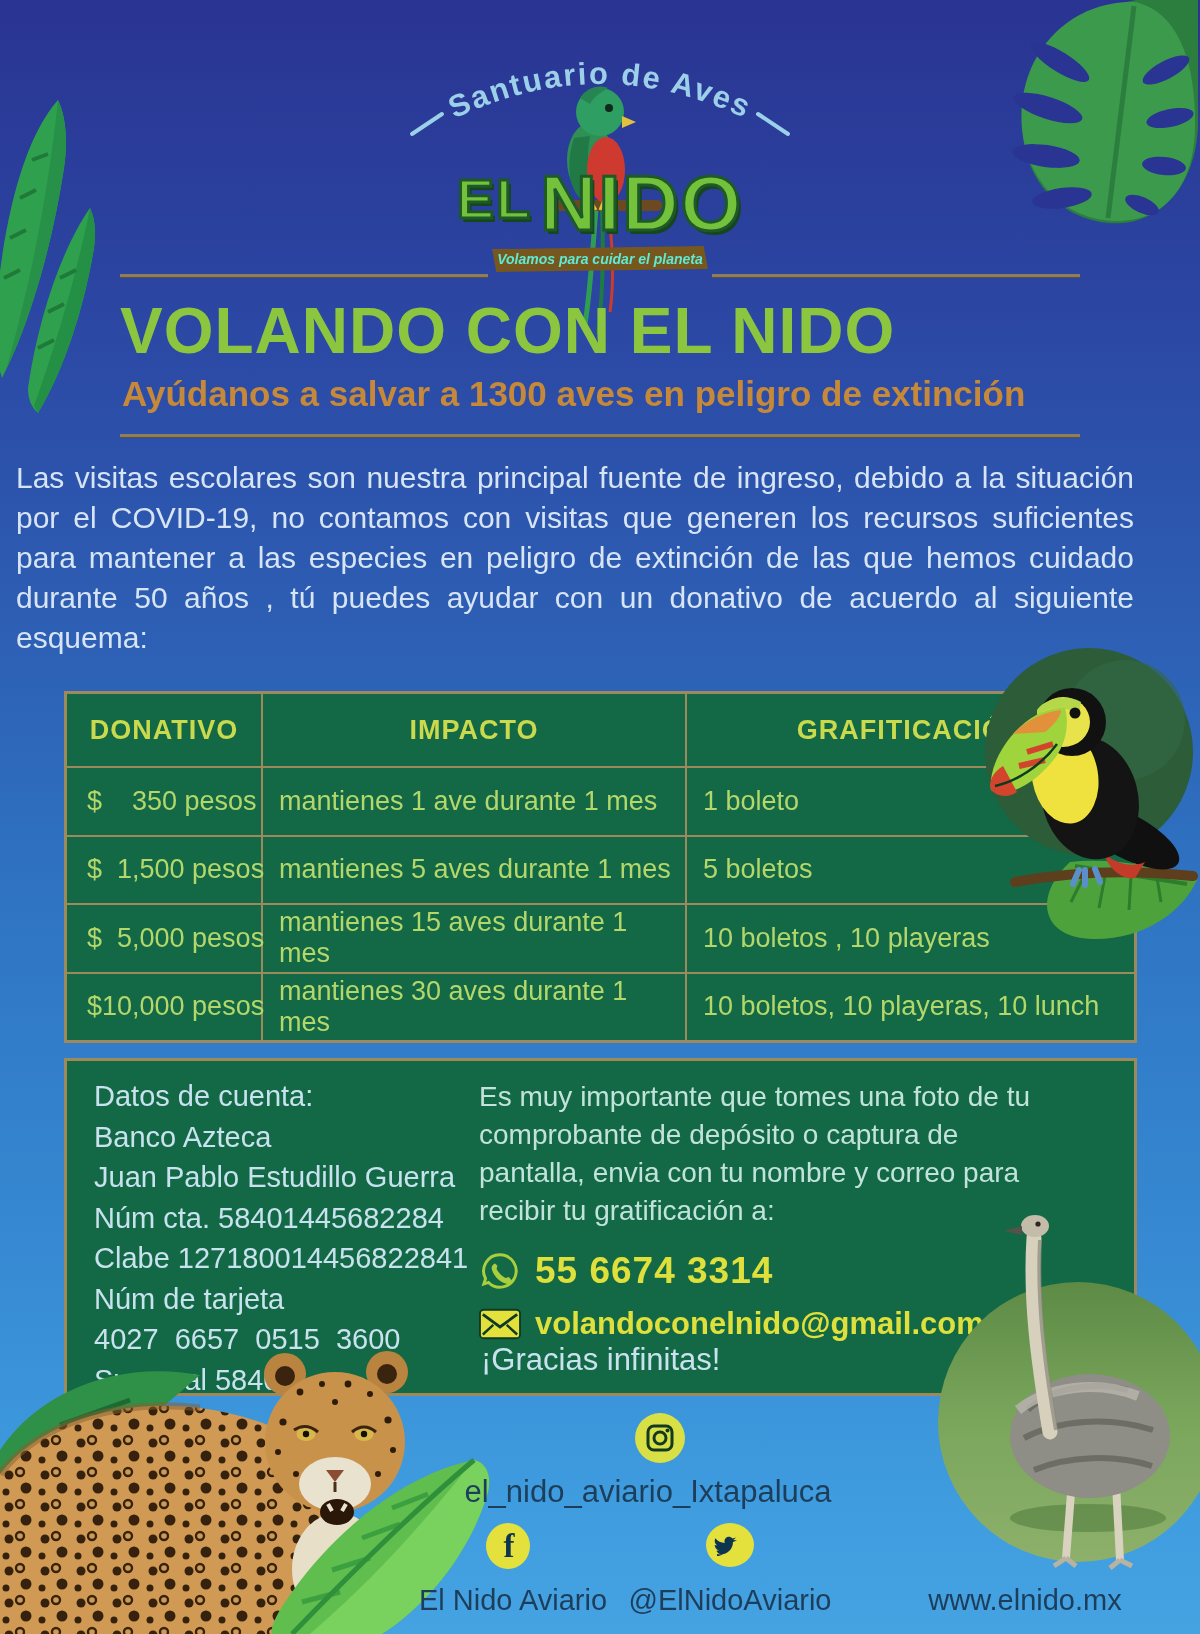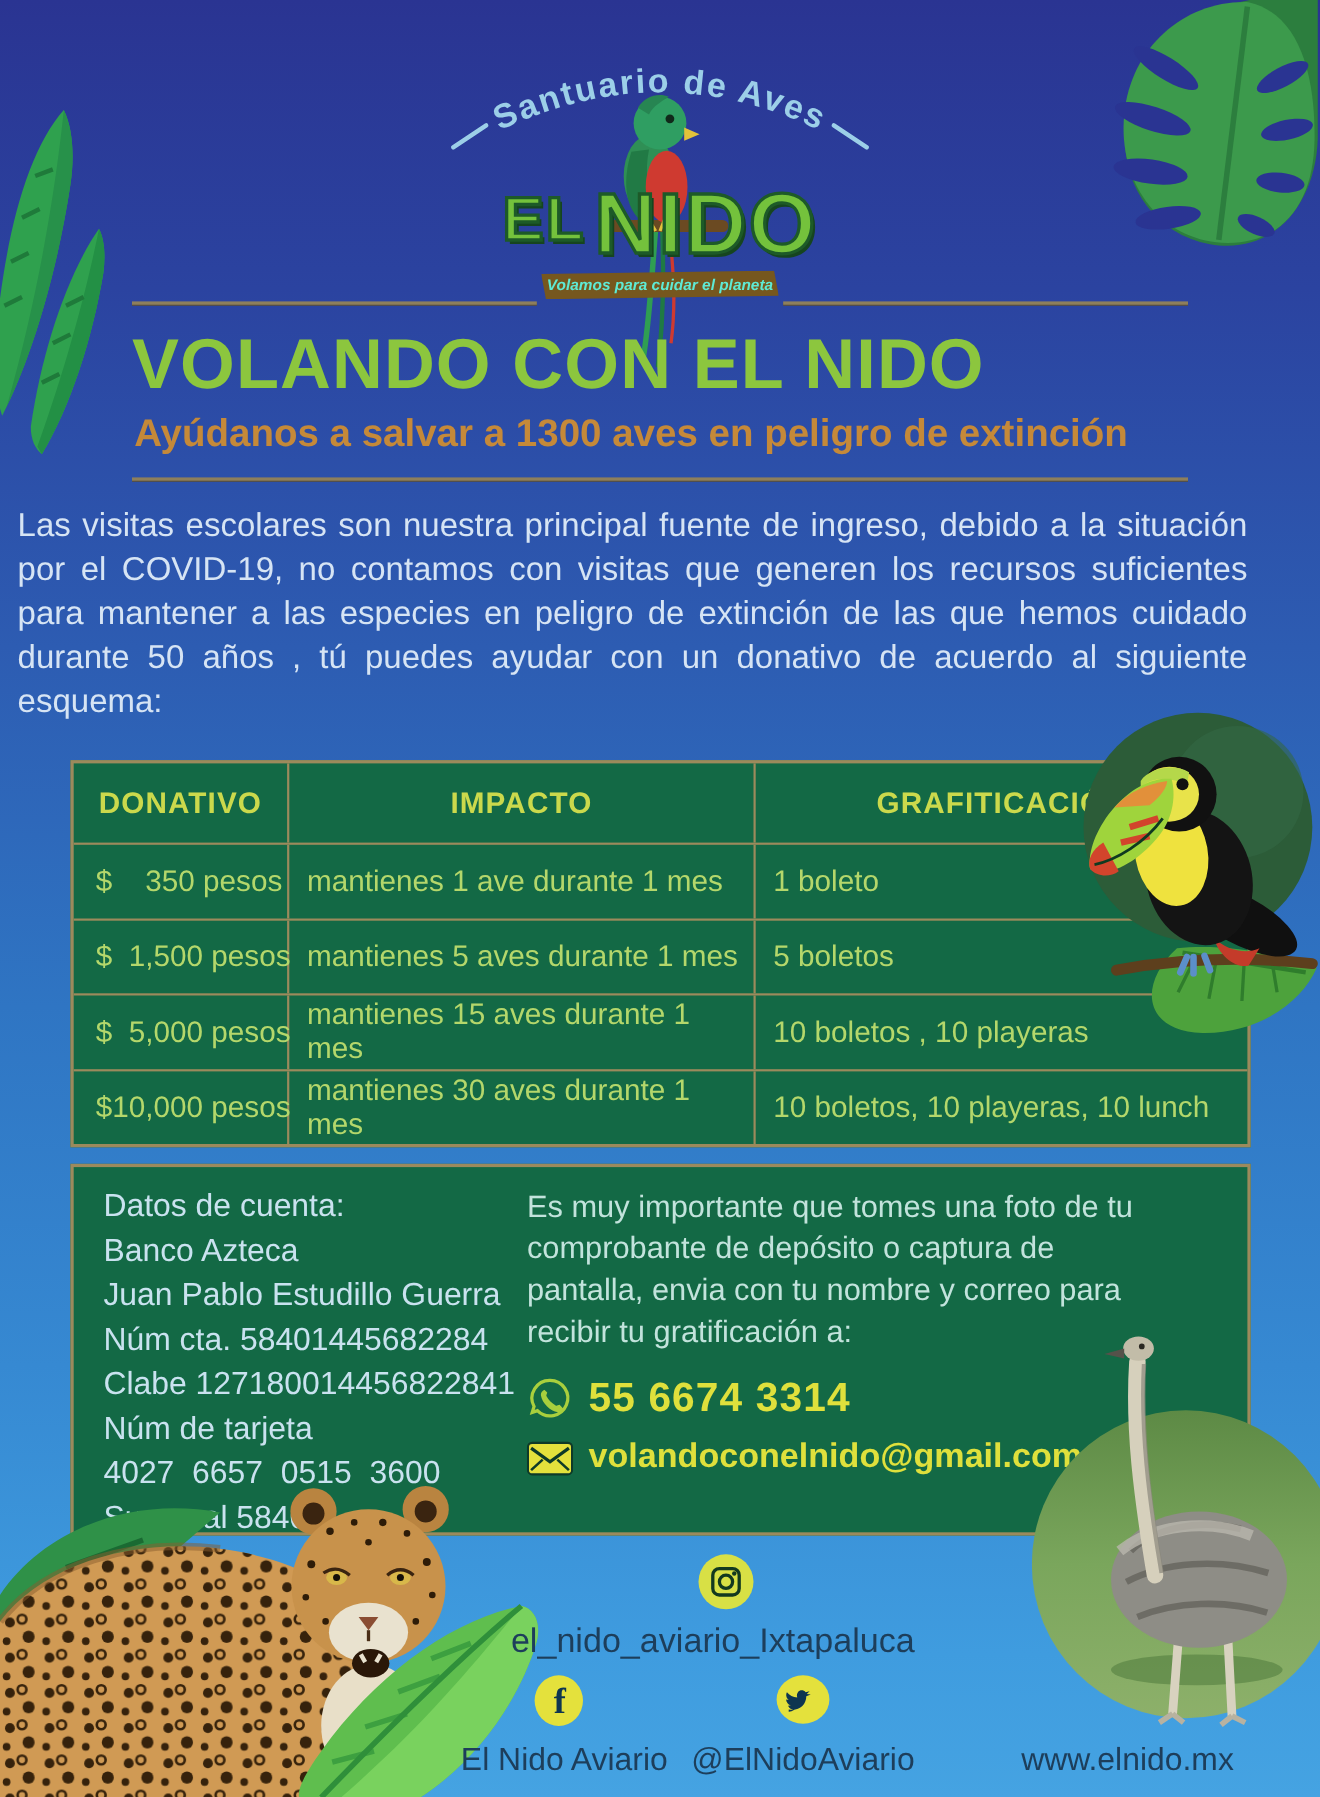--- a/index.html
+++ b/index.html
@@ -46,21 +46,21 @@
   .thead .tcell{justify-content:center;padding-left:0;color:#cbd94c;
     font-size:27px;font-weight:600;letter-spacing:1px;}
   
   .panel{left:64px;top:1058px;width:1073px;height:338px;background:#136945;
     border:3px solid #9c8a5c;box-sizing:border-box;}
   .acct{left:94px;top:1076px;width:390px;color:#c9e2ef;font-size:29px;line-height:40.5px;}
   .instr{left:479px;top:1078px;width:575px;color:#c2e3dc;font-size:28px;line-height:38px;}
   .contact-row{display:flex;align-items:center;gap:14px;position:absolute;margin-top:24px;}
   .wa-row{left:479px;top:1226px;}
   .wa-num{color:#dfe03c;font-size:37px;font-weight:700;letter-spacing:1px;}
-  .mail-row{left:479px;top:1282px;align-items:flex-end;}
+  .mail-row{left:479px;top:1282px;}
   .mail-addr{color:#dfe03c;font-size:31px;font-weight:700;}
   .thanks{left:481px;top:1342px;color:#c9e2ef;font-size:31px;}
   
   .soc-icon{display:flex;align-items:center;justify-content:center;}
   .ig-icon{left:634px;top:1412px;}
   .ig-handle{left:348px;top:1474px;width:600px;text-align:center;}
   .fb-icon{left:484px;top:1522px;}
   .tw-icon{left:704px;top:1521px;}
   .soc-label{font-size:29px;color:#1d3e5b;font-weight:500;}
   .fb-label{left:400px;top:1584px;width:226px;text-align:center;}
@@ -208,20 +208,21 @@
     <span class="wa-num">55 6674 3314</span>
   </div>
   <div class="contact-row mail-row">
     <svg width="42" height="32" viewBox="0 0 44 32">
       <rect x="1" y="1" width="42" height="30" rx="4" fill="#e4e13c" stroke="#0e3a28" stroke-width="2"></rect>
       <path d="M4,6 L22,19 L40,6" fill="none" stroke="#0e3a28" stroke-width="3"></path>
       <path d="M4,27 L15,17 M40,27 L29,17" stroke="#0e3a28" stroke-width="2.5"></path>
     </svg>
     <span class="mail-addr">volandoconelnido@gmail.com</span>
   </div>
+  <div class="abs thanks">¡Gracias infinitas!</div>
 
   <svg class="abs" style="left:0;top:1330px;width:245px;height:245px;" viewBox="0 0 245 245">
     <path d="M0,120 C40,60 120,30 200,45 C160,80 120,110 90,160 C60,205 30,225 0,230 Z" fill="#2f9148"></path>
     <path d="M0,150 C35,110 90,85 150,80 C120,115 90,150 60,190 C40,215 20,228 0,232 Z" fill="#1f7a3a"></path>
     <path d="M10,190 L60,160 M20,130 L80,105 M60,95 L130,70" stroke="#1a6a32" stroke-width="5"></path>
   </svg>
 
   <svg class="abs" style="left:0;top:1274px;width:470px;height:360px;" viewBox="0 0 470 360">
     <defs>
       <pattern id="rose" width="36" height="32" patternUnits="userSpaceOnUse">

